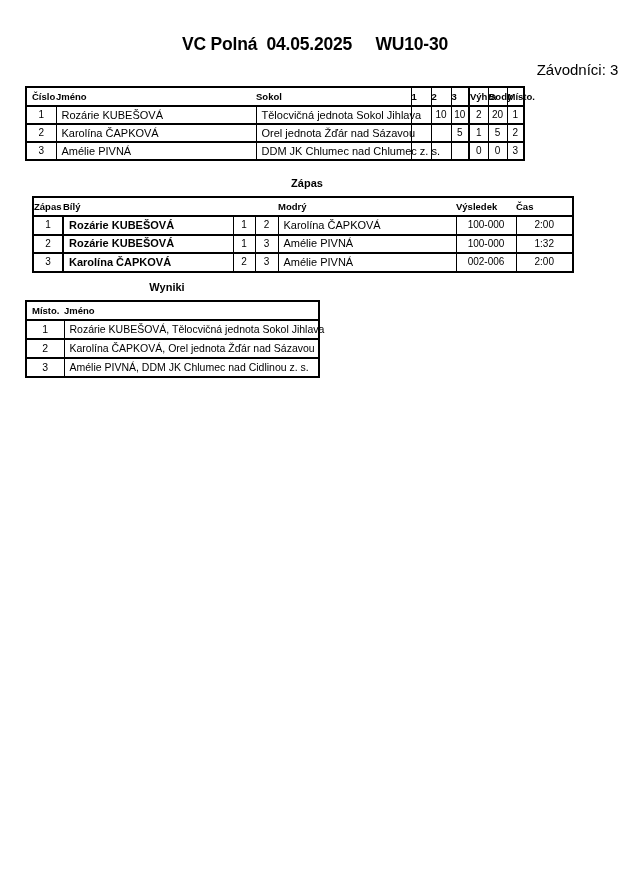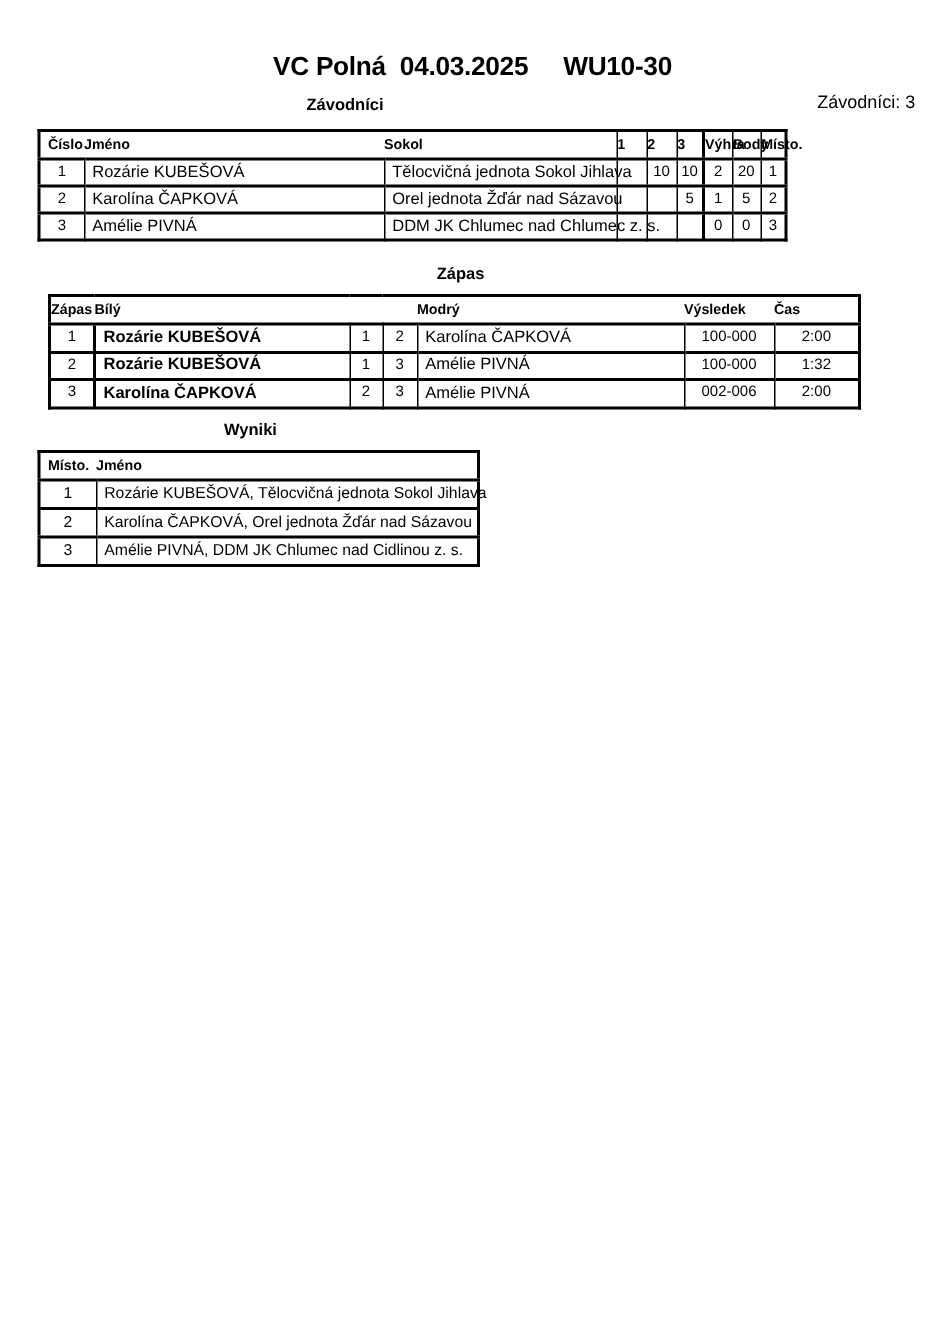--- a/index.html
+++ b/index.html
@@ -28,21 +28,21 @@
     font-size: 11px;
     font-weight: bold;
     text-align: center;
   }
   .label-zavodnici { top: 64px; left: 0; width: 460px; }
   .label-zapas    { top: 177px; left: 0; width: 614px; }
   .label-wyniki   { top: 281px; left: 0; width: 334px; }
   .count-label {
     position: absolute;
     top: 61px; left: 530px; width: 95px;
-    font-size: 12px;
+    font-size: 15px;
     text-align: center;
     white-space: nowrap;
   }
   table {
     position: absolute;
     border-collapse: collapse;
     table-layout: fixed;
     border: 2px solid #000;
   }
   th, td {
@@ -74,23 +74,22 @@
   #t2 td { height: 18.5px; }
   
   #t3 { left: 25px; top: 300px; width: 293px; }
   #t3 td { height: 19px; font-size: 10.5px; }
 </style>
 </head>
 <body>
 
 <div class="page">
 
-  <div class="doc-title">VC Polná  04.03.2025     WU10-30</div>
-
-  <div class="section-label label-zavodnici">Závodníci</div>
+  <div class="doc-title">VC Polná  04.05.2025     WU10-30</div>
+
   <div class="count-label">Závodníci: 3</div>
 
   <table id="t1">
     <colgroup>
       <col style="width:30px">
         <col style="width:200px">
         <col style="width:155px">
       <col style="width:20px">
         <col style="width:20px">
         <col style="width:18px">

